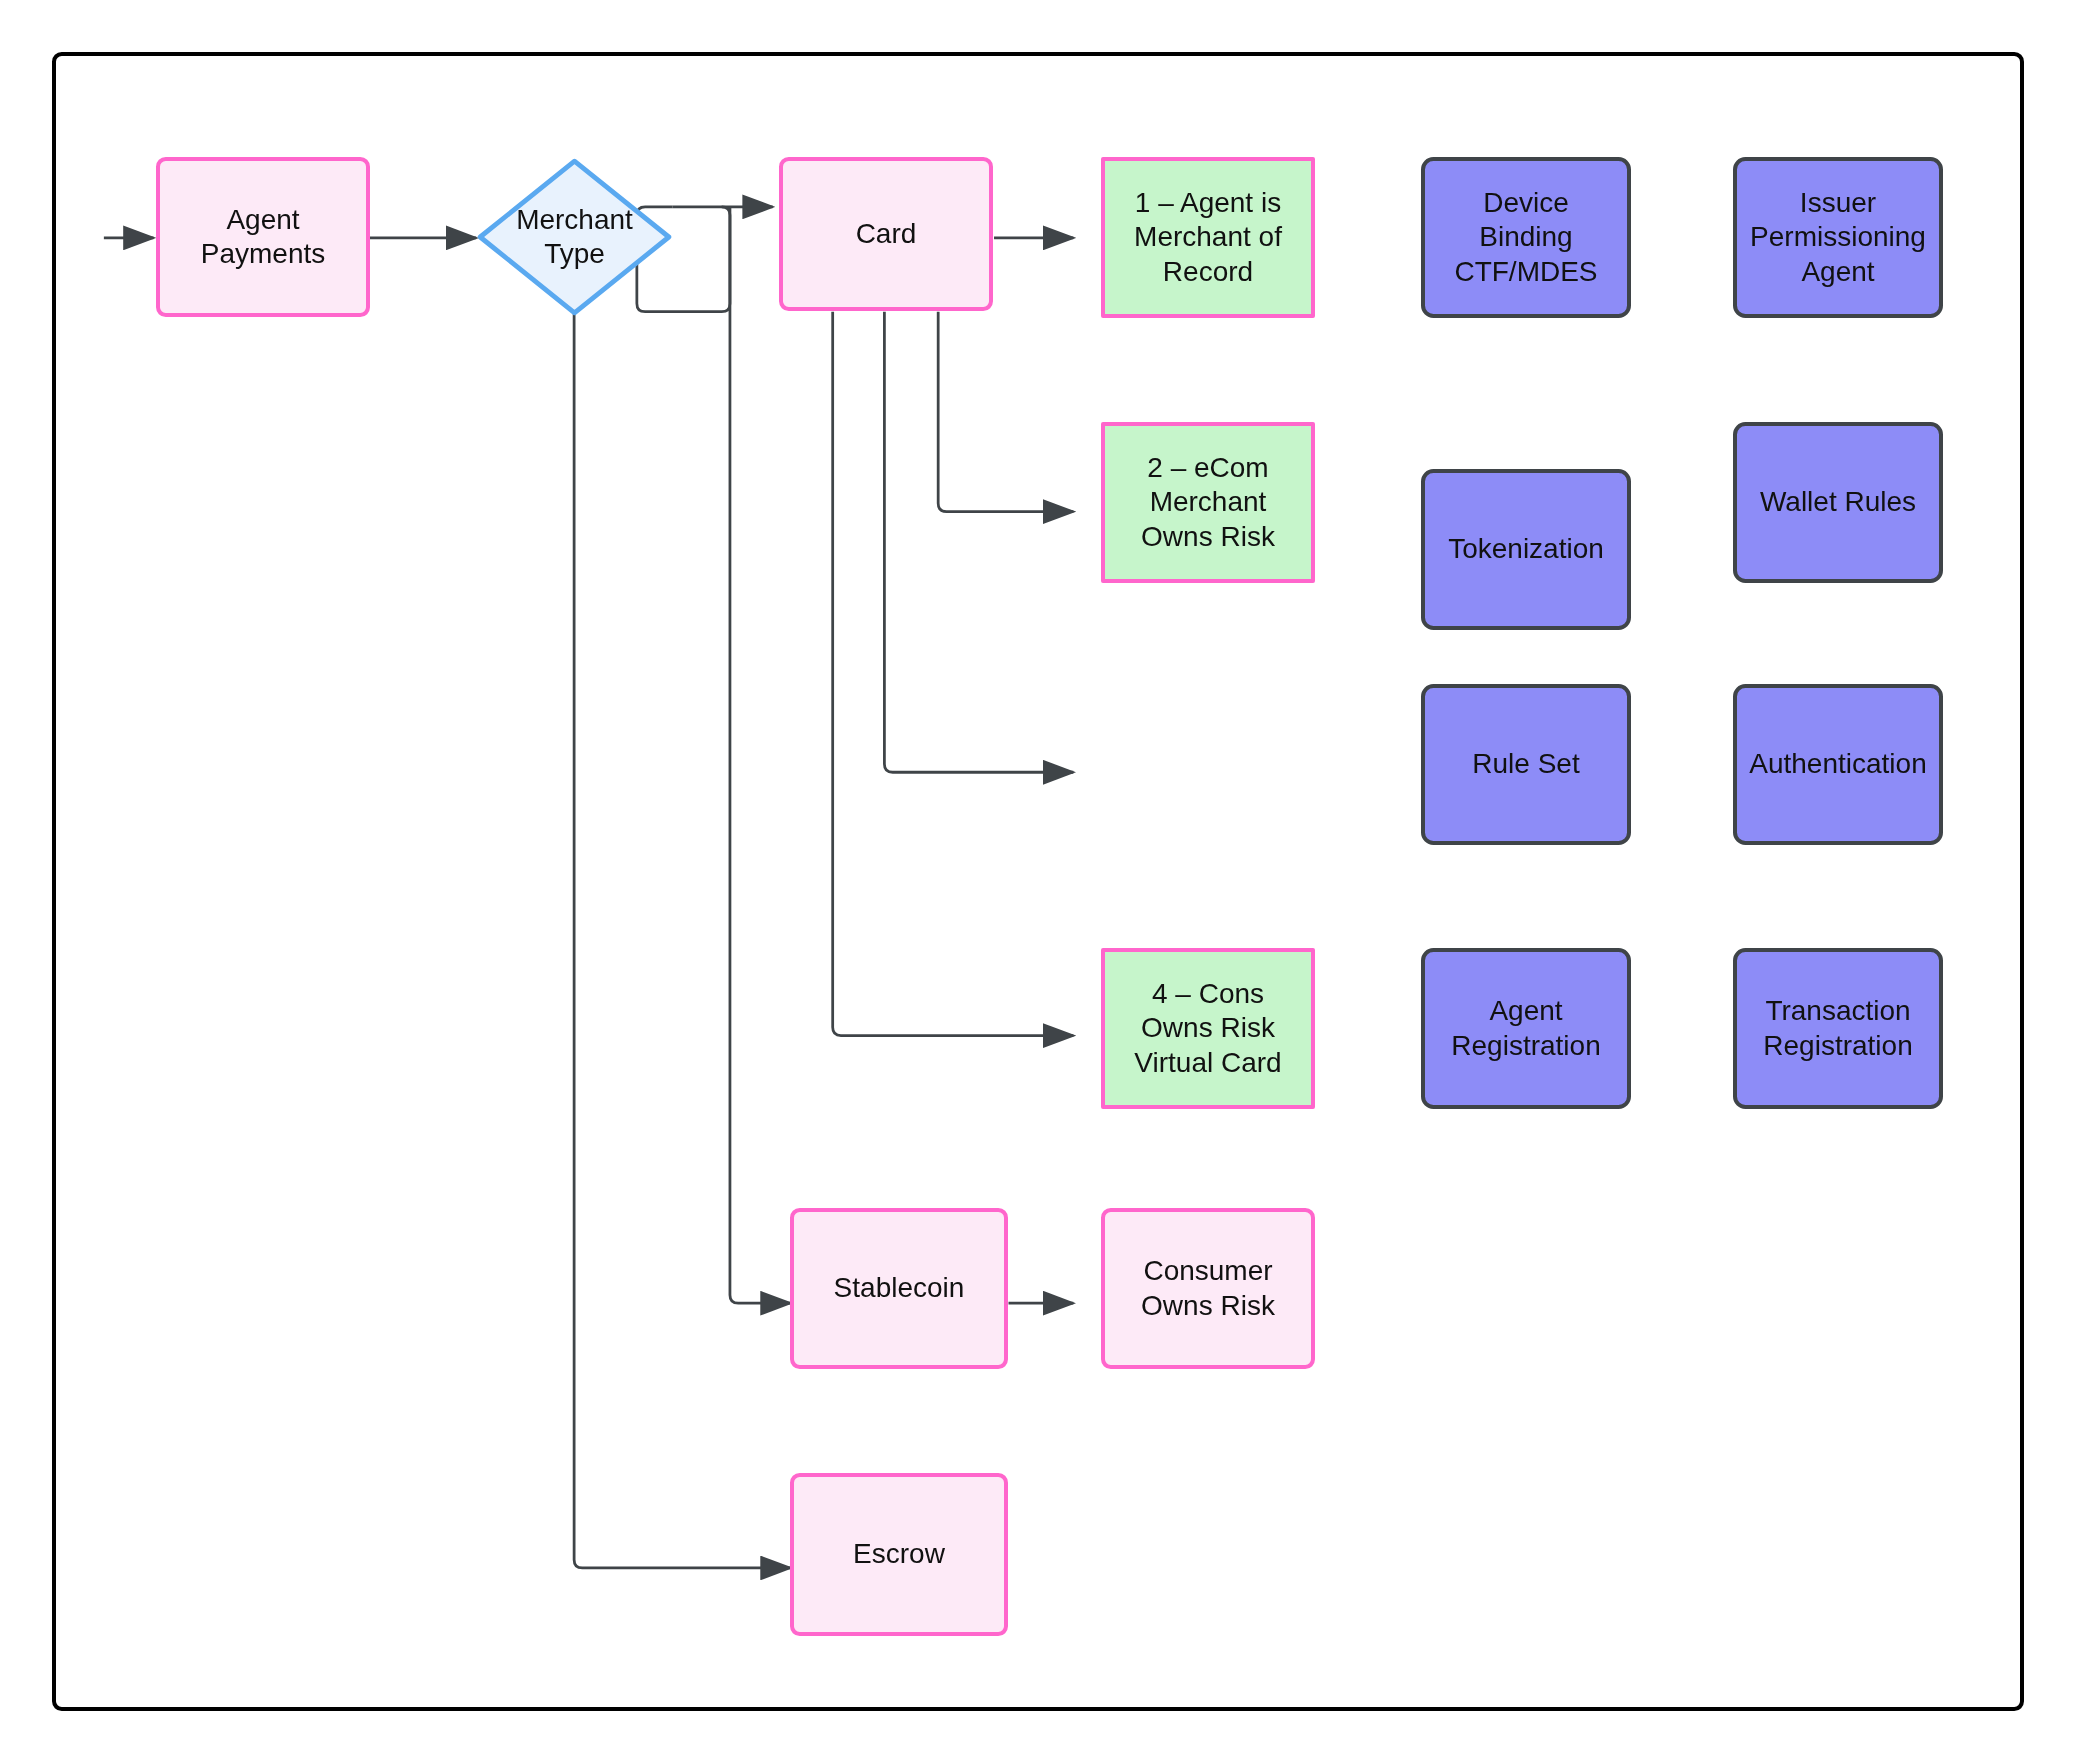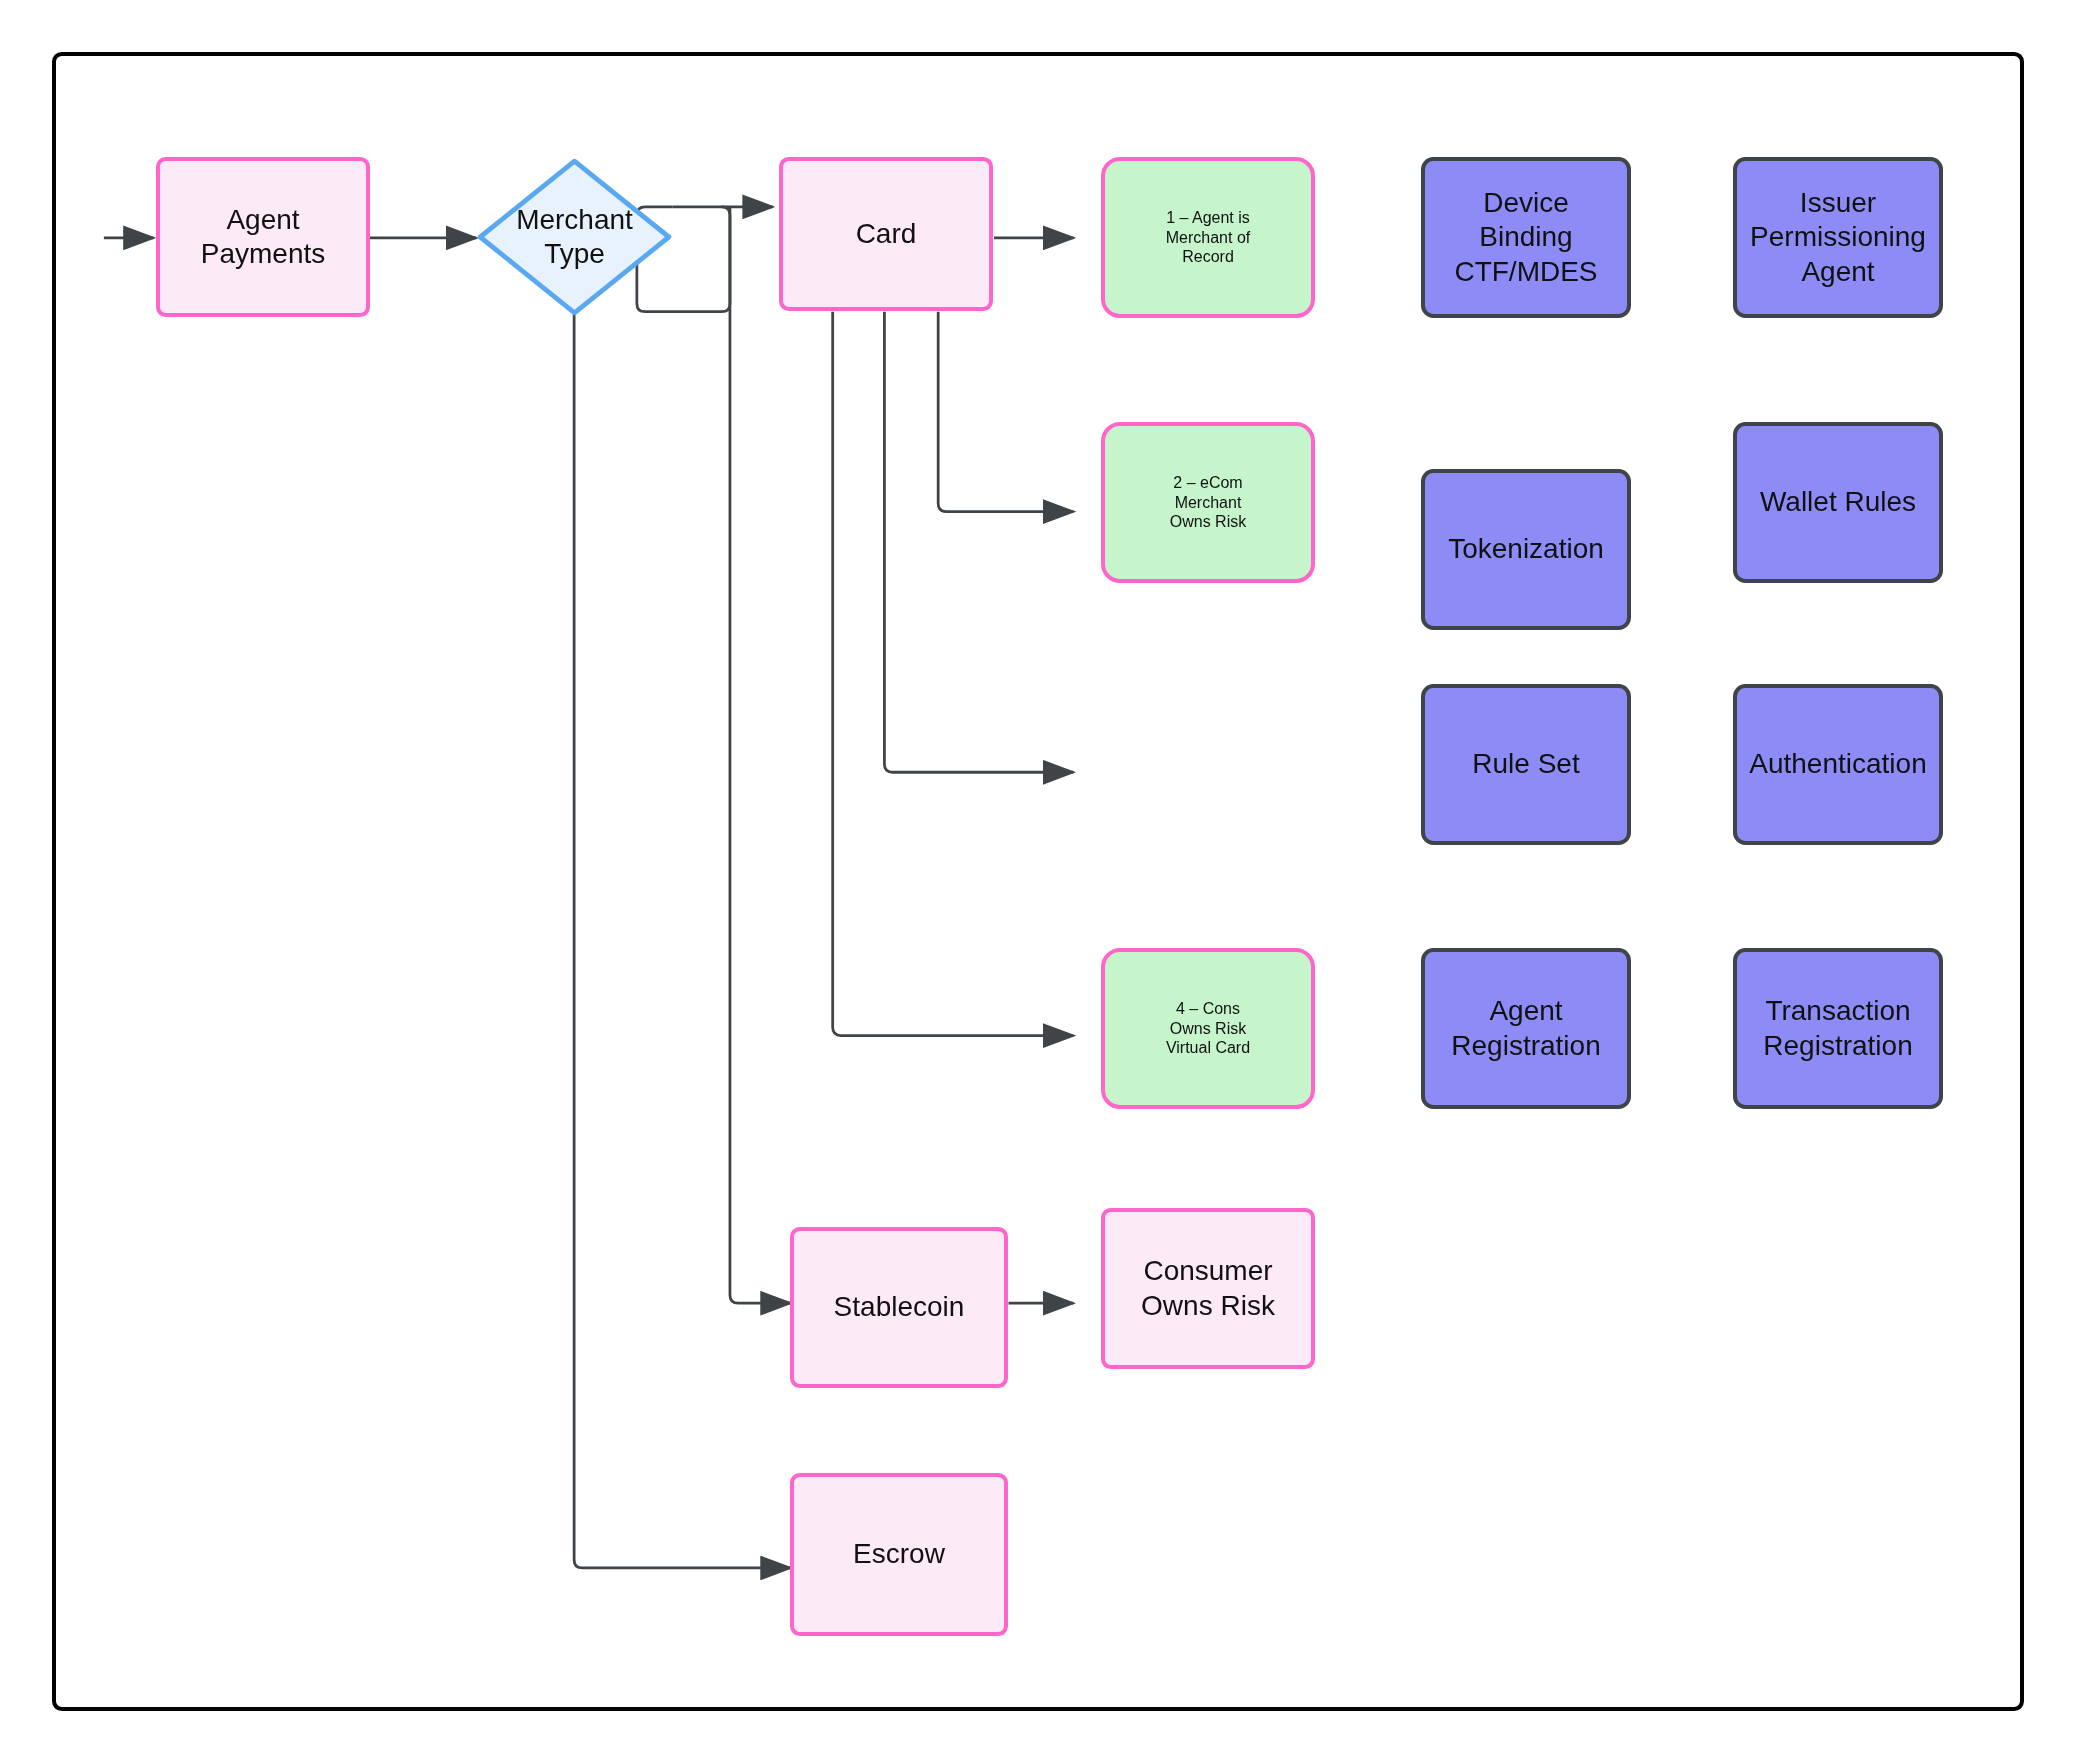--- a/index.html
+++ b/index.html
@@ -5,21 +5,21 @@
   html,body{margin:0;padding:0;background:#ffffff;}
   body{width:2077px;height:1761px;position:relative;
        font-family:"Liberation Sans","DejaVu Sans",sans-serif;}
   #canvas{position:absolute;left:0;top:0;width:2077px;height:1761px;}
   .frame{position:absolute;left:52px;top:52px;width:1972px;height:1659px;
          border:4.1px solid #000000;border-radius:9.7px;box-sizing:border-box;background:#fff;}
   .node{position:absolute;box-sizing:border-box;display:flex;align-items:center;
         justify-content:center;text-align:center;line-height:1.22;color:#111111;}
   .node span{display:block;padding:0 6.9px;white-space:pre-line;}
   .pink{background:#fdeaf7;border:4.1px solid #ff66cc;border-radius:9.7px;font-size:28px;}
-  .green{background:#c6f5cb;border:4.1px solid #ff66cc;border-radius:19px;font-size:16px;}
+  .green{background:#c6f5cb;border:4.1px solid #ff66cc;border-radius:2px;font-size:28px;}
   .purple{background:#8d8cf7;border:4.1px solid #3f4448;border-radius:12.4px;font-size:28px;text-align:center;}
   .diamond{font-size:28px;}
   .diamond .dlabel{position:relative;z-index:2;}
   .dshape{position:absolute;left:0;top:0;width:100%;height:100%;z-index:1;}
 </style>
 </head>
 <body>
 
 <div id="canvas">
 
@@ -86,21 +86,21 @@
     <span>2 – eCom
 Merchant
 Owns Risk</span>
   </div>
   <div class="node green" style="left:1101px;top:948px;width:214px;height:161px;">
     <span>4 – Cons
 Owns Risk
 Virtual Card</span>
   </div>
 
-  <div class="node pink" style="left:790px;top:1208px;width:218px;height:161px;margin-top:19px;">
+  <div class="node pink" style="left:790px;top:1208px;width:218px;height:161px;">
     <span>Stablecoin</span>
   </div>
   <div class="node pink" style="left:1101px;top:1208px;width:214px;height:161px;">
     <span>Consumer
 Owns Risk</span>
   </div>
   <div class="node pink" style="left:790px;top:1473px;width:218px;height:163px;">
     <span>Escrow</span>
   </div>
 

